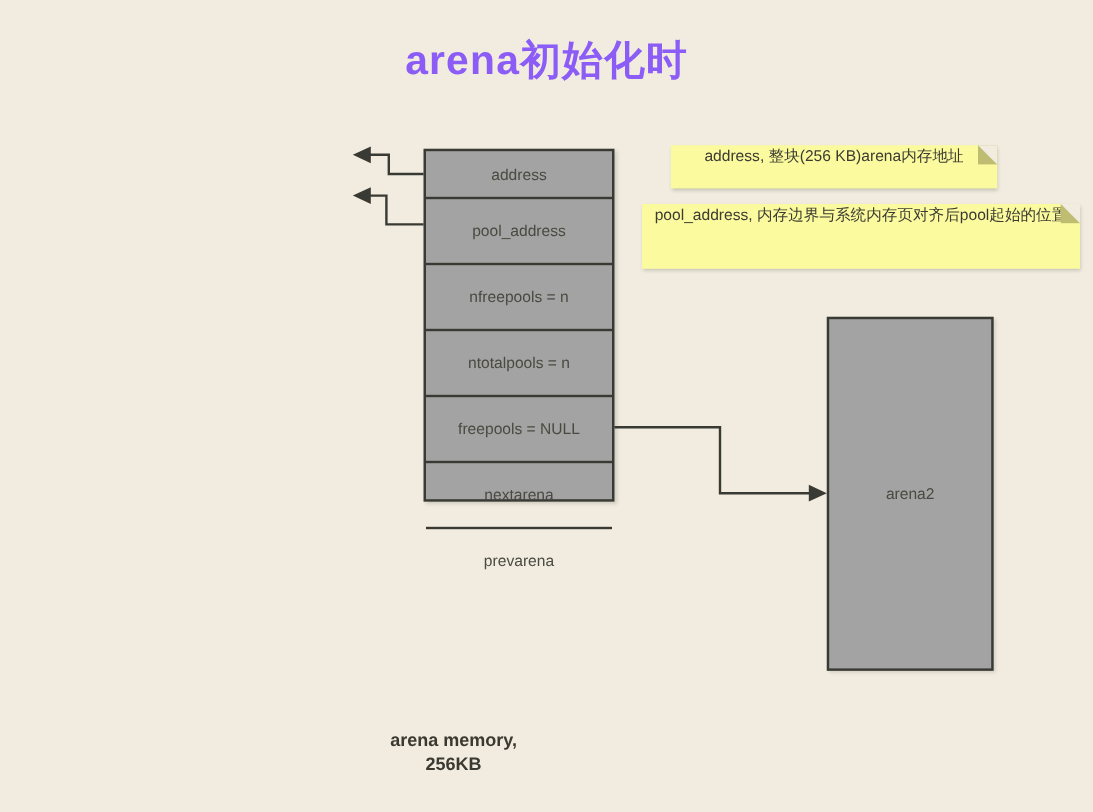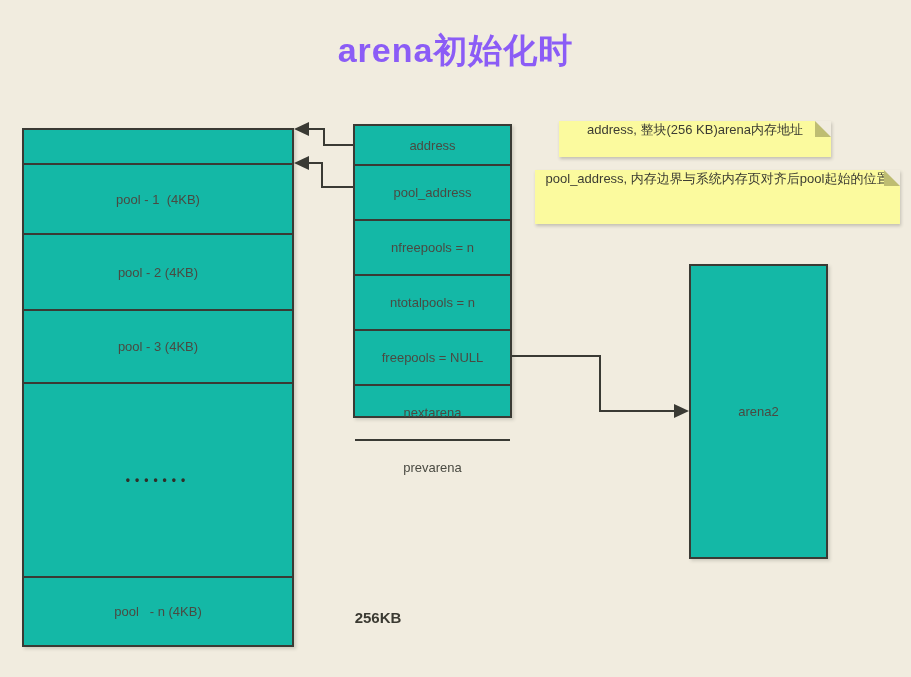--- a/index.html
+++ b/index.html
@@ -17,21 +17,21 @@
     width: 911px;
     margin: 0;
     text-align: center;
     font-size: 34px;
     font-weight: bold;
     color: #8b5cf6;
     letter-spacing: 1px;
   }
   .box {
     position: absolute;
-    background: #14b8a6;
+    background: #a3a3a3;
     border: 2px solid #3a3a34;
     box-sizing: border-box;
     box-shadow: 2px 2px 3px rgba(60,60,50,0.18);
     color: #4a4a42;
     font-size: 13px;
   }
   
   .membox { left: 22px; top: 128px; width: 272px; height: 519px; }
   .mrow {
     display: flex; align-items: center; justify-content: center;
@@ -104,40 +104,20 @@
   .overlay polyline { fill: none; stroke: #3a3a34; stroke-width: 2; }
   .overlay polygon { fill: #3a3a34; stroke: none; }
 </style>
 </head>
 <body>
 
 <div class="canvas">
 
   <h1 class="title">arena初始化时</h1>
 
-  <div class="box membox">
-    <div class="mrow r0">
-      <span></span>
-    </div>
-    <div class="mrow r1">
-      <span>pool - 1  (4KB)</span>
-    </div>
-    <div class="mrow r2">
-      <span>pool - 2 (4KB)</span>
-    </div>
-    <div class="mrow r3">
-      <span>pool - 3 (4KB)</span>
-    </div>
-    <div class="mrow r4">
-      <span class="dots-text">•••••••</span>
-    </div>
-    <div class="mrow r5">
-      <span>pool   - n (4KB)</span>
-    </div>
-  </div>
 
   <div class="box structbox">
     <div class="srow">
       <span>address</span>
     </div>
     <div class="srow">
       <span>pool_address</span>
     </div>
     <div class="srow">
       <span>nfreepools = n</span>
@@ -161,20 +141,21 @@
   </div>
 
   <div class="note note1">
     <span>address, 整块(256 KB)arena内存地址</span>
   </div>
   <div class="note note2">
     <span>pool_address, 内存边界与系统内存页对齐后pool起始的位置</span>
   </div>
 
   <div class="caption">
+    <div>arena memory,</div>
     <div>256KB</div>
   </div>
 
   <svg class="overlay" width="911" height="677" viewBox="0 0 911 677">
     <g>
       <polyline points="353,145 324,145 324,129 306,129"></polyline>
       <polygon points="294,129 309,122 309,136"></polygon>
     </g>
     <g>
       <polyline points="353,187 322,187 322,163 306,163"></polyline>

